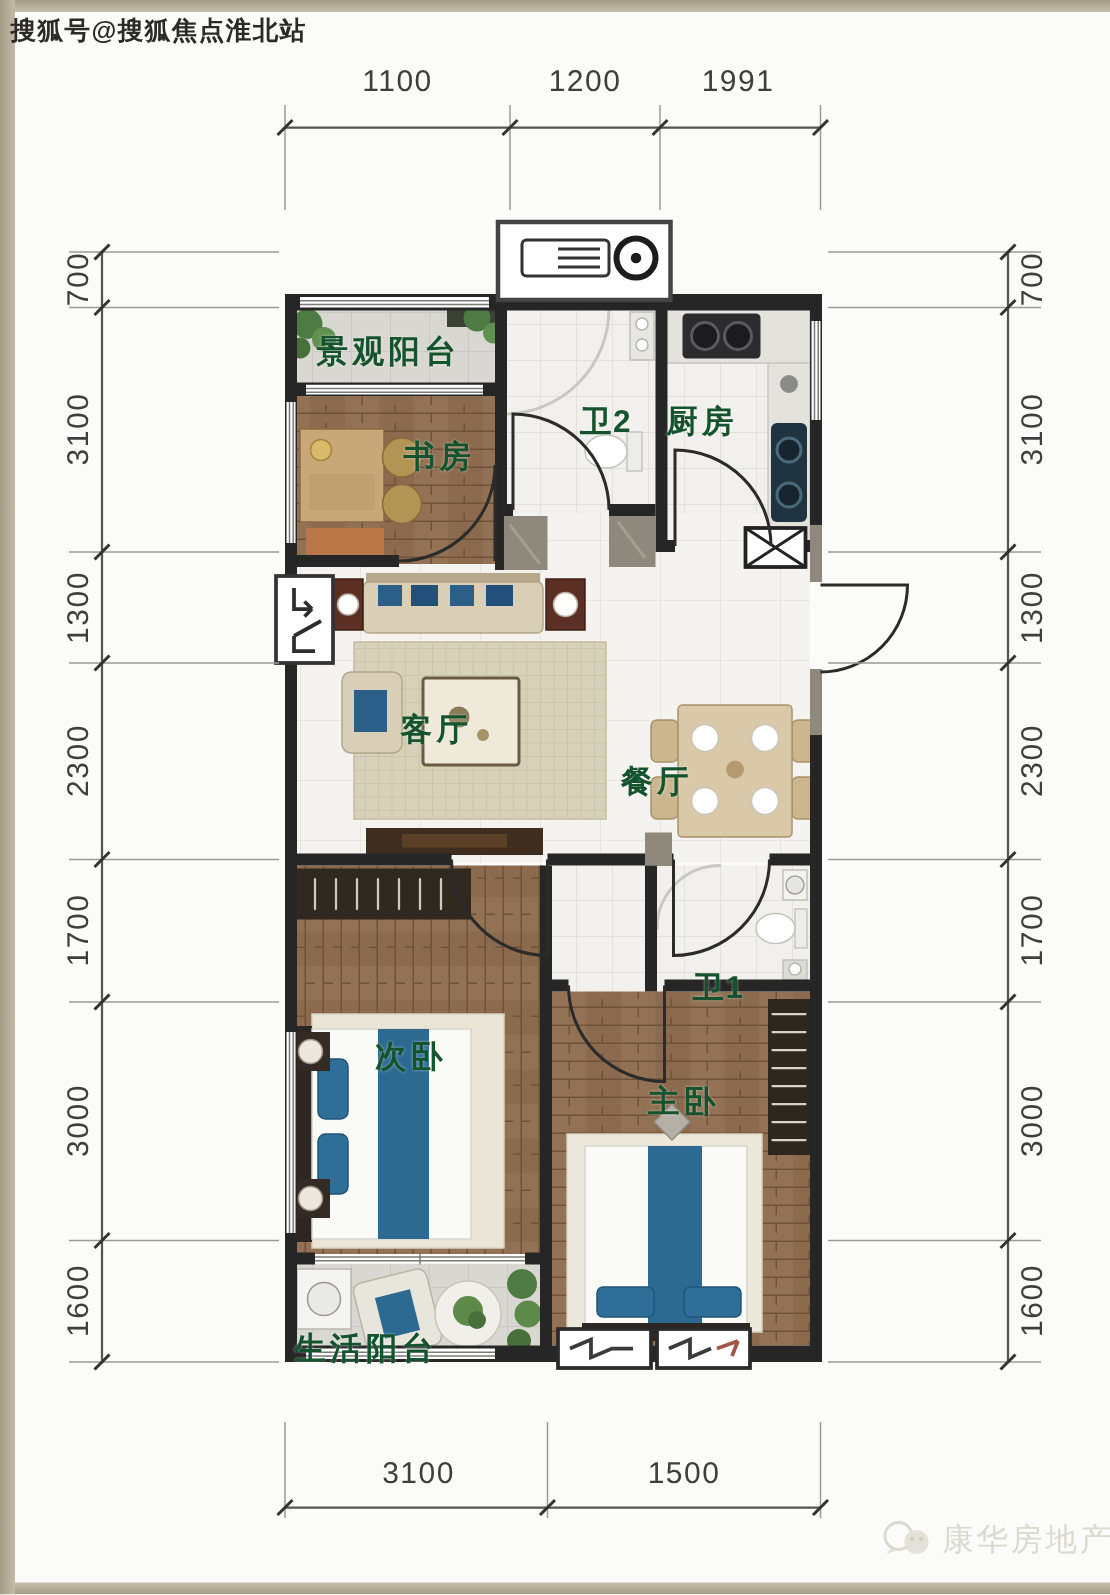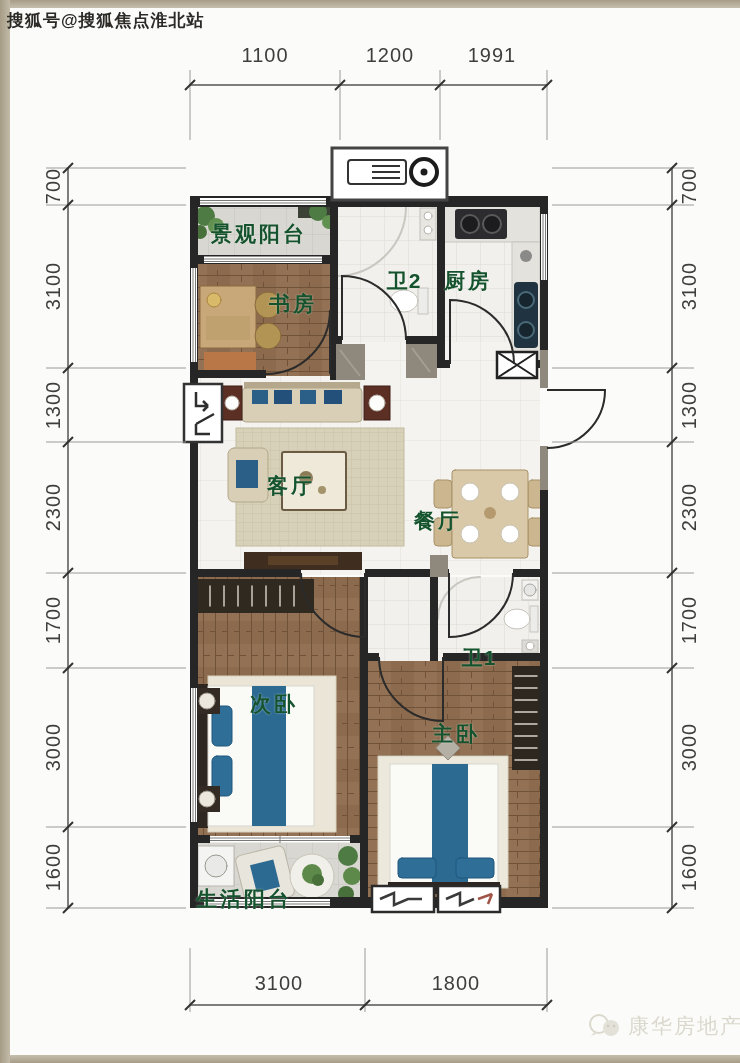--- a/index.html
+++ b/index.html
@@ -357,21 +357,21 @@
   <div class="room-label" style="left:274px;top:704px">次卧</div>
   <div class="room-label nospace" style="left:479px;top:658px">卫1</div>
   <div class="room-label" style="left:456px;top:734px">主卧</div>
   <div class="room-label" style="left:244px;top:899px">生活阳台</div>
 
   <div class="dim" style="left:265px;top:55px">1100</div>
   <div class="dim" style="left:390px;top:55px">1200</div>
   <div class="dim" style="left:492px;top:55px">1991</div>
 
   <div class="dim" style="left:279px;top:983px">3100</div>
-  <div class="dim" style="left:456px;top:983px">1800</div>
+  <div class="dim" style="left:456px;top:983px">1500</div>
 
   <div class="dim vert" style="left:53px;top:186px">700</div>
   <div class="dim vert" style="left:53px;top:286px">3100</div>
   <div class="dim vert" style="left:53px;top:405px">1300</div>
   <div class="dim vert" style="left:53px;top:507px">2300</div>
   <div class="dim vert" style="left:53px;top:620px">1700</div>
   <div class="dim vert" style="left:53px;top:747px">3000</div>
   <div class="dim vert" style="left:53px;top:867px">1600</div>
 
   <div class="dim vert" style="left:689px;top:186px">700</div>

